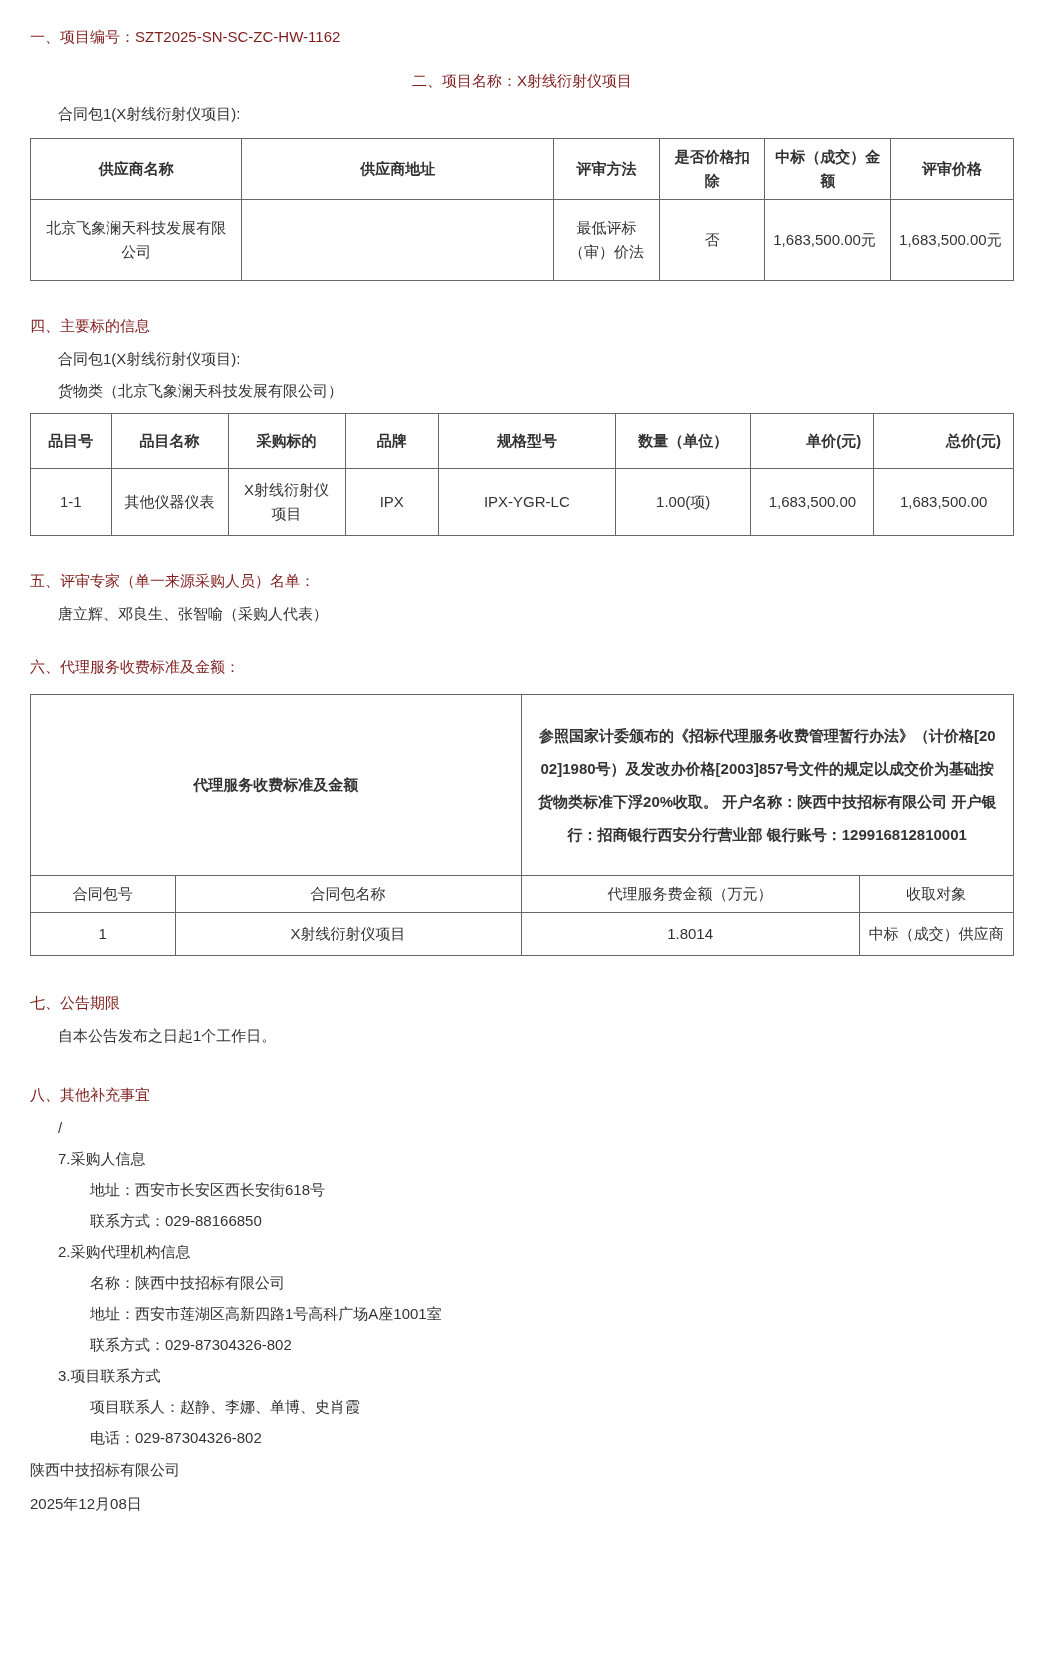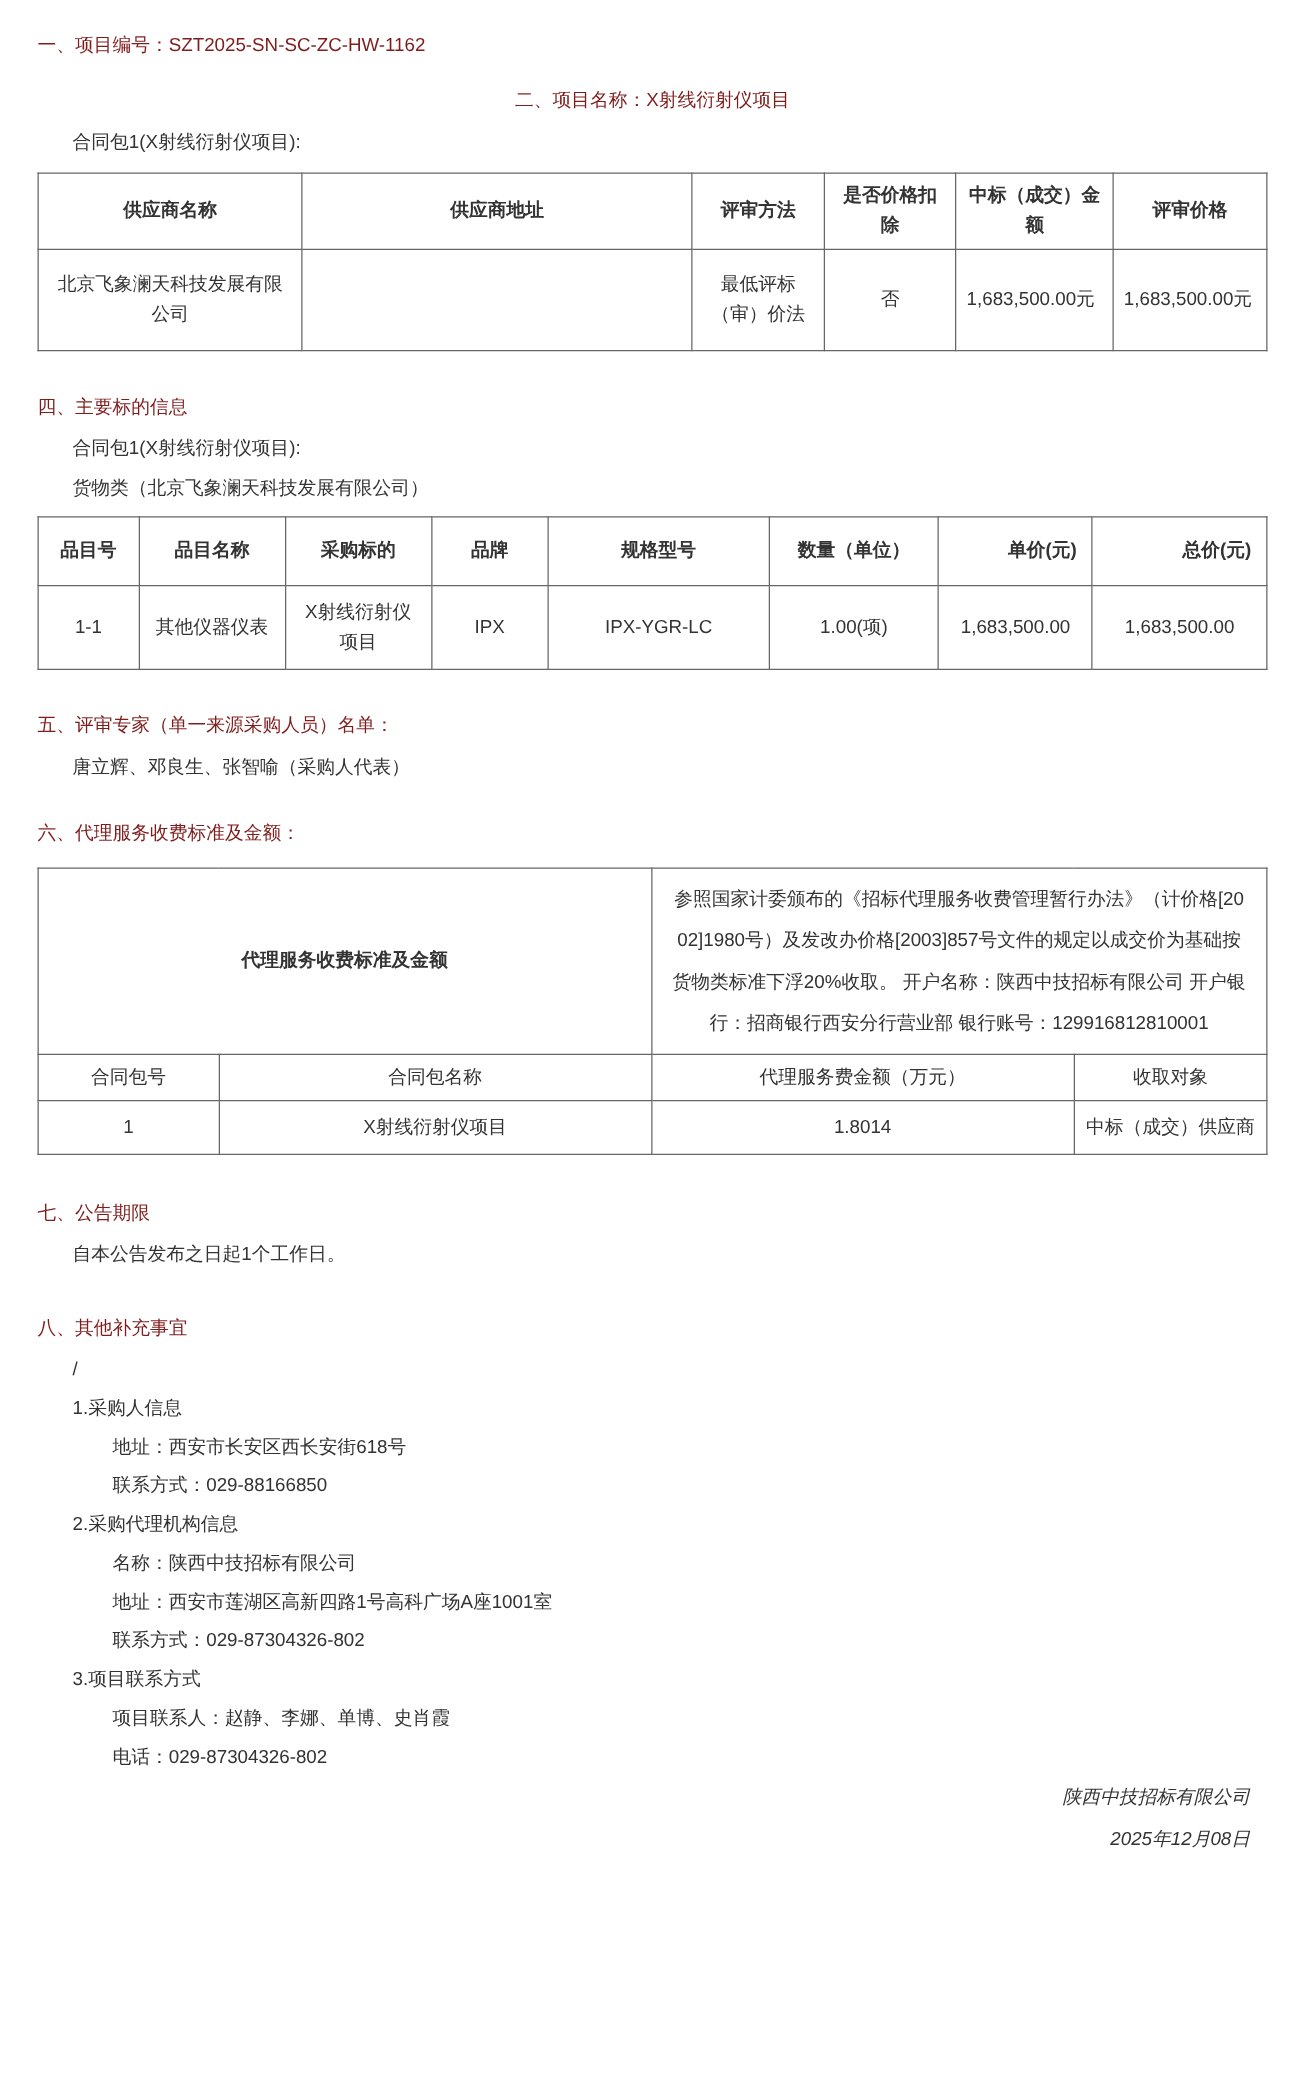--- a/index.html
+++ b/index.html
@@ -56,40 +56,38 @@
   .t2 { margin-top: 12px; }
   .t2 thead th { height: 46px; }
   .t2 tbody td { height: 58px; }
   .t2 th.num-right { text-align: right; padding-right: 12px; }
   .t3 { margin-top: 16px; }
   .t3 .label-cell {
     font-weight: bold;
     height: 140px;
   }
   .t3 .desc-cell {
-    font-weight: normal;
+    font-weight: bold;
     height: 140px;
     line-height: 33px;
-    padding: 4px 16px;
+    padding: 20px 16px;
     text-align: center;
   }
   .t3 .hdr-row td { height: 28px; font-weight: normal; }
   .t3 .data-row td { height: 34px; }
   .contact-block { margin-top: 0; }
   .contact-line {
     line-height: 20px;
     margin-top: 11px;
   }
   .lvl1 { padding-left: 28px; }
   .lvl2 { padding-left: 60px; }
   .footer-line {
-    text-align: right;
     padding-right: 14px;
     line-height: 20px;
-    font-style: italic;
   }
   .footer-company { margin-top: 12px; }
   .footer-date { margin-top: 14px; }
 </style>
 </head>
 <body>
 
 <div class="content">
 
   <div class="sec">一、项目编号：SZT2025-SN-SC-ZC-HW-1162</div>
@@ -206,21 +204,21 @@
   </table>
 
   <div class="sec m-s7">七、公告期限</div>
   <div class="para">自本公告发布之日起1个工作日。</div>
 
   <div class="sec m-s8">八、其他补充事宜</div>
   <div class="para">/</div>
 
 
   <div class="contact-block">
-    <div class="contact-line lvl1">1.采购人信息</div>
+    <div class="contact-line lvl1">7.采购人信息</div>
     <div class="contact-line lvl2">地址：西安市长安区西长安街618号</div>
     <div class="contact-line lvl2">联系方式：029-88166850</div>
     <div class="contact-line lvl1">2.采购代理机构信息</div>
     <div class="contact-line lvl2">名称：陕西中技招标有限公司</div>
     <div class="contact-line lvl2">地址：西安市莲湖区高新四路1号高科广场A座1001室</div>
     <div class="contact-line lvl2">联系方式：029-87304326-802</div>
     <div class="contact-line lvl1">3.项目联系方式</div>
     <div class="contact-line lvl2">项目联系人：赵静、李娜、单博、史肖霞</div>
     <div class="contact-line lvl2">电话：029-87304326-802</div>
   </div>

